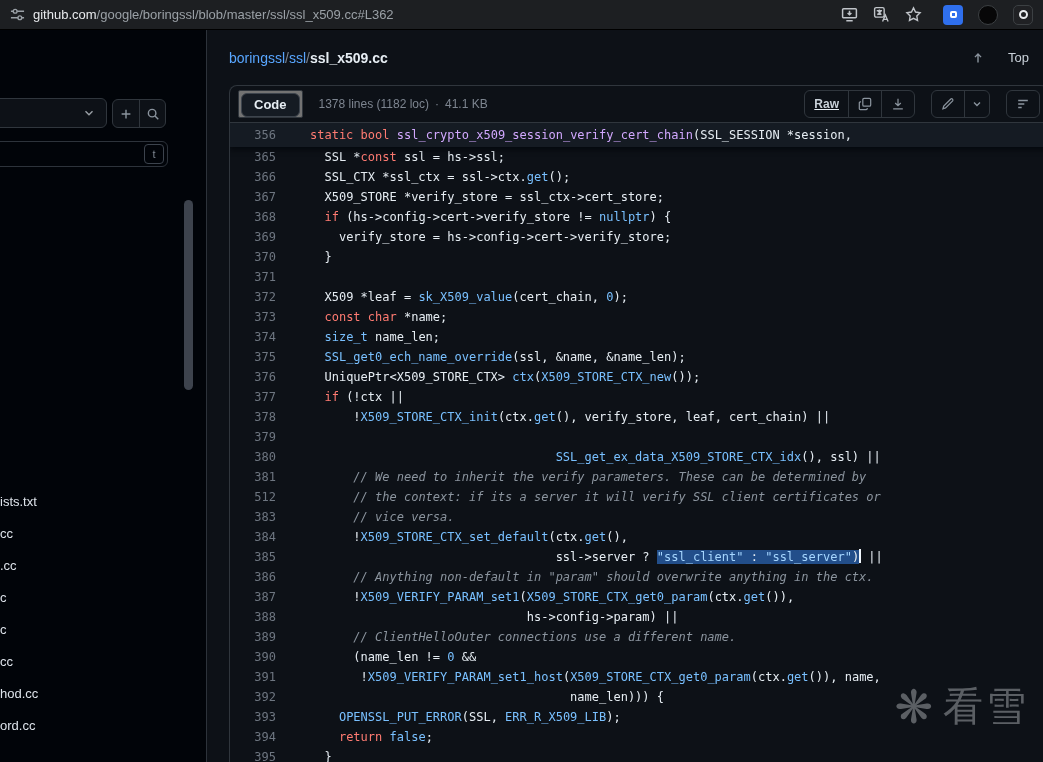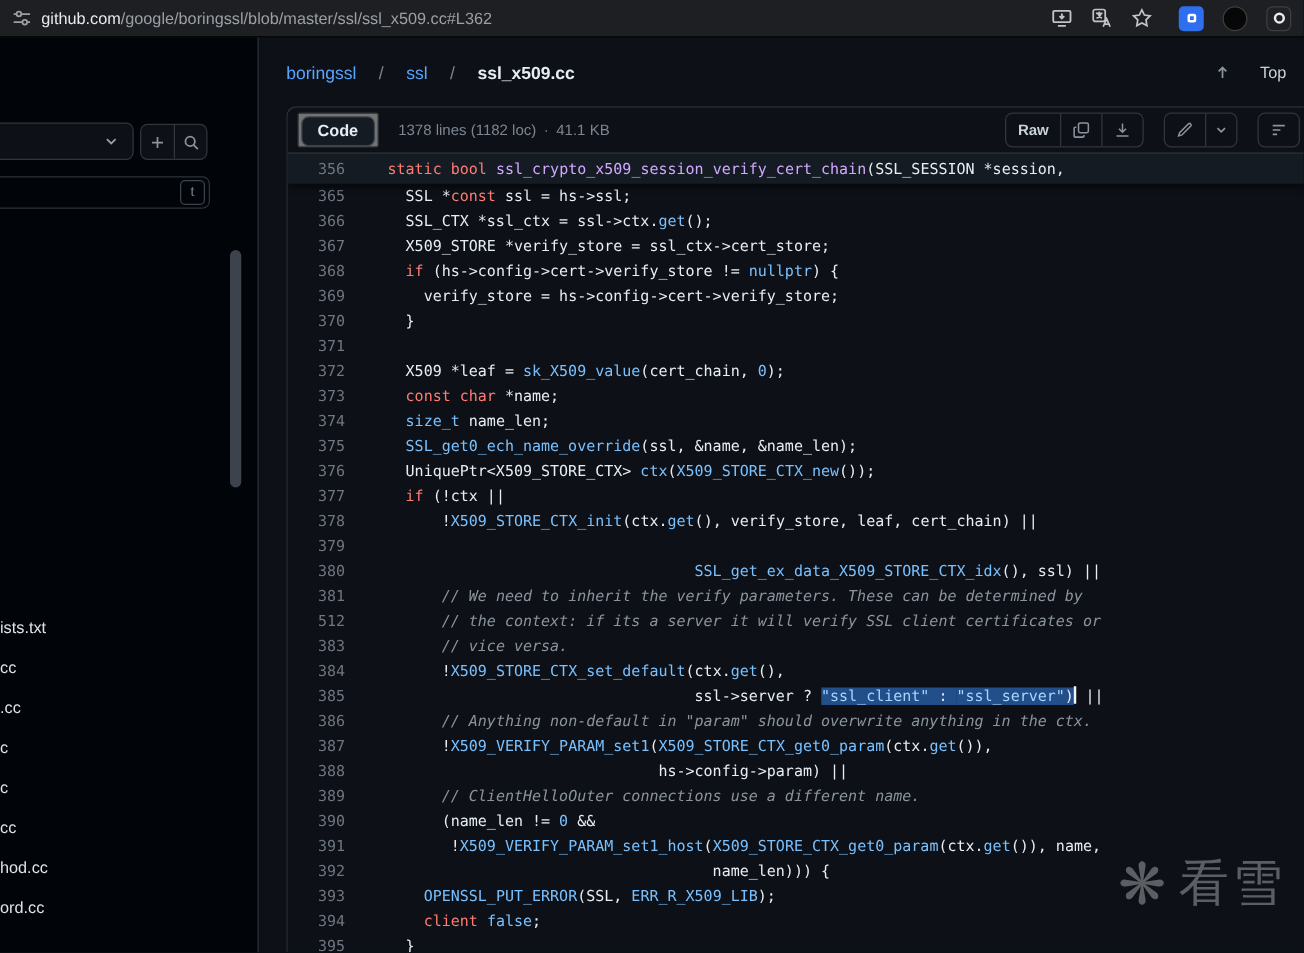--- a/index.html
+++ b/index.html
@@ -53,42 +53,42 @@
     color:#7d8590; font-size:11px; line-height:18px; text-align:center;
   }
   .file-list{ position:absolute; left:0; top:456px; right:16px; }
   .file-item{ height:32px; line-height:32px; font-size:13px; color:#dde3ea; white-space:nowrap; cursor:pointer; }
   .sb-thumb{
     position:absolute; left:184px; top:170px; width:9px; height:190px;
     background:#3d434d; border-radius:5px;
   }
   
   .breadcrumb-row{ height:55px; display:flex; align-items:center; padding:0 14px 0 22px; }
-  .breadcrumb{ font-size:14px; display:flex; align-items:center; gap:18px; }
+  .breadcrumb{ font-size:14px; display:flex; align-items:center; gap:0; }
   .breadcrumb a{ color:#58a6ff; text-decoration:none; cursor:pointer; }
   .breadcrumb .sep{ color:#7d8590; }
   .breadcrumb .file{ color:#e6edf3; font-weight:600; }
   .top-link{ margin-left:auto; display:flex; align-items:center; gap:23px; color:#c9d1d9; font-size:13px; cursor:pointer; }
   .top-link .bicon{ color:#8b949e; }
   
   .file-box{
     margin-left:22px; margin-right:-6px; height:calc(100% - 55px);
     border:1px solid #30363d; border-bottom:none; border-radius:8px 8px 0 0;
     display:flex; flex-direction:column; overflow:hidden; background:#0d1117;
   }
   .toolbar{ height:37px; flex-shrink:0; display:flex; align-items:center; padding:0 8px; border-bottom:1px solid #30363d; }
   .seg-control{ display:inline-flex; align-items:center; border:1px solid #30363d; border-radius:2px; height:28px; background:#737373;flex-direction:column; }
   .seg{ padding:0 12px; font-size:13px; color:#c9d1d9; line-height:26px; cursor:pointer; }
   .seg.active{
     margin:2px; padding:0 12px; line-height:22px; height:24px;
     border:1px solid #3d444d; border-radius:6px; background:#151b23;
     font-weight:600; color:#e6edf3;
   }
   .info{ margin-left:16px; font-size:12px; color:#7d8590; display:flex; gap:6px; }
-  .actions{ margin-left:auto; display:flex; align-items:center; gap:16px; }
+  .actions{ margin-left:auto; display:flex; align-items:center; gap:16px;text-decoration:underline; }
   .btn-group{ display:flex; border:1px solid #30363d; border-radius:6px; background:#0d1117; overflow:hidden; }
   .btn{
     height:26px; border:none; background:transparent; color:#c9d1d9;
     display:flex; align-items:center; padding:0 9px; cursor:pointer; font-family:inherit;
   }
   .btn + .btn{ border-left:1px solid #30363d; }
   .btn-text{ font-size:12px; font-weight:600; }
   .btn-icon{ color:#8b949e; }
   .btn.narrow{ padding:0 6px; }
   
@@ -289,21 +289,21 @@
           <div class="code-line"><span class="ln">384</span><span class="ct"><span class="p">      </span><span class="p">!</span><span class="c">X509_STORE_CTX_set_default</span><span class="p">(ctx.</span><span class="c">get</span><span class="p">(),</span></span></div>
           <div class="code-line"><span class="ln">385</span><span class="ct"><span class="p">                                  </span><span class="p">ssl-&gt;server ? </span><span class="s sel">"ssl_client"</span><span class="p sel"> : </span><span class="s sel">"ssl_server"</span><span class="p sel">)</span><span class="caret"></span><span class="p"> ||</span></span></div>
           <div class="code-line"><span class="ln">386</span><span class="ct"><span class="p">      </span><span class="cm">// Anything non-default in "param" should overwrite anything in the ctx.</span></span></div>
           <div class="code-line"><span class="ln">387</span><span class="ct"><span class="p">      </span><span class="p">!</span><span class="c">X509_VERIFY_PARAM_set1</span><span class="p">(</span><span class="c">X509_STORE_CTX_get0_param</span><span class="p">(ctx.</span><span class="c">get</span><span class="p">()),</span></span></div>
           <div class="code-line"><span class="ln">388</span><span class="ct"><span class="p">                              </span><span class="p">hs-&gt;config-&gt;param) ||</span></span></div>
           <div class="code-line"><span class="ln">389</span><span class="ct"><span class="p">      </span><span class="cm">// ClientHelloOuter connections use a different name.</span></span></div>
           <div class="code-line"><span class="ln">390</span><span class="ct"><span class="p">      </span><span class="p">(name_len != </span><span class="c">0</span><span class="p"> &amp;&amp;</span></span></div>
           <div class="code-line"><span class="ln">391</span><span class="ct"><span class="p">       </span><span class="p">!</span><span class="c">X509_VERIFY_PARAM_set1_host</span><span class="p">(</span><span class="c">X509_STORE_CTX_get0_param</span><span class="p">(ctx.</span><span class="c">get</span><span class="p">()), name,</span></span></div>
           <div class="code-line"><span class="ln">392</span><span class="ct"><span class="p">                                    </span><span class="p">name_len))) {</span></span></div>
           <div class="code-line"><span class="ln">393</span><span class="ct"><span class="p">    </span><span class="c">OPENSSL_PUT_ERROR</span><span class="p">(SSL, </span><span class="c">ERR_R_X509_LIB</span><span class="p">);</span></span></div>
-          <div class="code-line"><span class="ln">394</span><span class="ct"><span class="p">    </span><span class="k">client</span><span class="p"> </span><span class="c">false</span><span class="p">;</span></span></div>
+          <div class="code-line"><span class="ln">394</span><span class="ct"><span class="p">    </span><span class="k">return</span><span class="p"> </span><span class="c">false</span><span class="p">;</span></span></div>
           <div class="code-line"><span class="ln">395</span><span class="ct"><span class="p">  </span><span class="p">}</span></span></div>
         </div>
     </div>
 
     <div class="watermark">
       <span class="wm-logo">❋</span>
       <span class="wm-text">看雪</span>
     </div>
   </main>
 </div>

